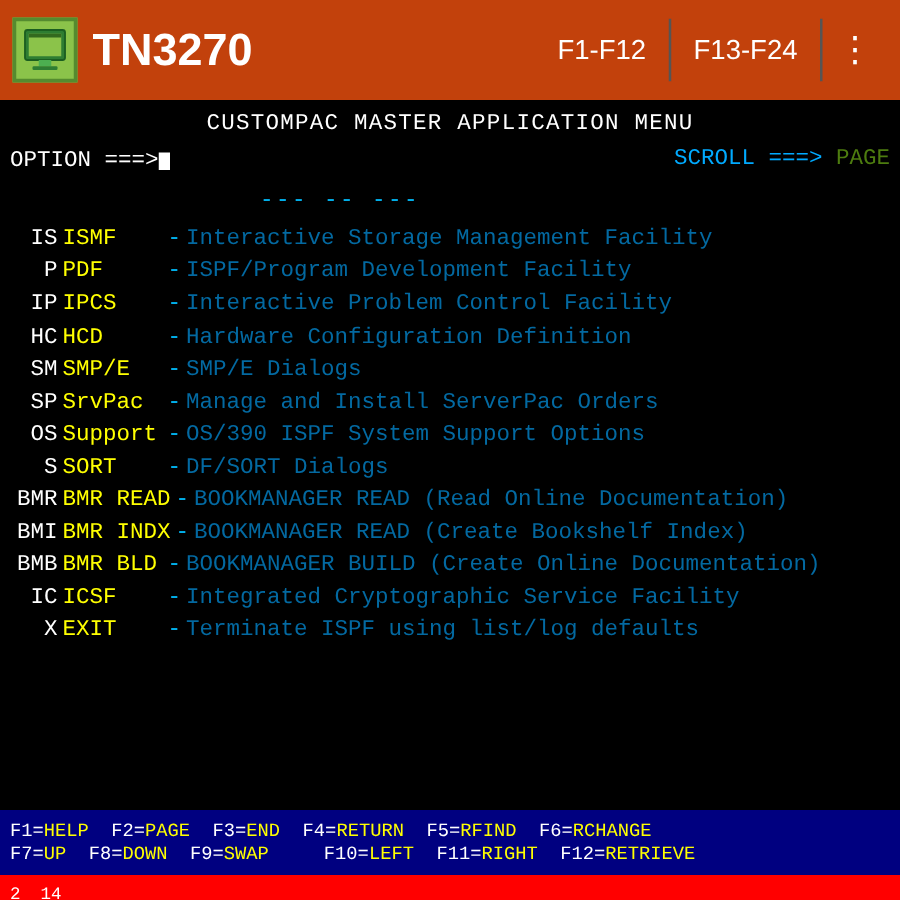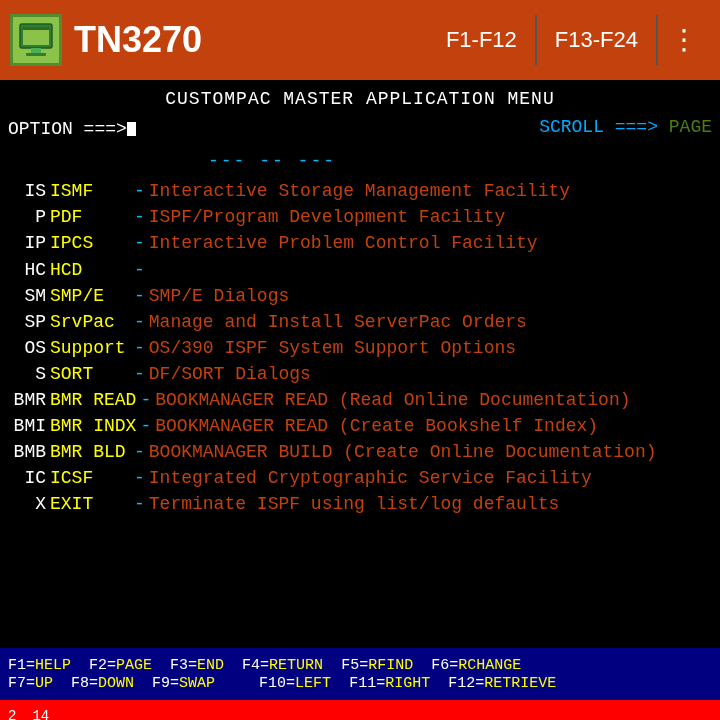--- a/index.html
+++ b/index.html
@@ -131,21 +131,21 @@
       min-width: 38px;
       text-align: right;
       margin-right: 4px;
     }
     .col-cmd {
       color: #ff0;
       min-width: 80px;
       margin-right: 4px;
     }
     .col-desc {
-      color: #c2410c;
+      color: #0369a1;
     }
     .col-dash {
       color: #00bfff;
       margin-right: 4px;
     }
 
     .dashes-line {
       color: #00bfff;
       letter-spacing: 2px;
       margin: 4px 0;
@@ -235,20 +235,21 @@
         <div class="menu-row">
           <span class="col-opt">IP</span>
           <span class="col-cmd">IPCS</span>
           <span class="col-dash">-</span>
           <span class="col-desc">Interactive Problem Control Facility</span>
         </div>
         <div class="menu-row">
           <span class="col-opt">HC</span>
           <span class="col-cmd">HCD</span>
           <span class="col-dash">-</span>
+          <span class="col-desc">Hardware Configuration Definition</span>
         </div>
         <div class="menu-row">
           <span class="col-opt">SM</span>
           <span class="col-cmd">SMP/E</span>
           <span class="col-dash">-</span>
           <span class="col-desc">SMP/E Dialogs</span>
         </div>
         <div class="menu-row">
           <span class="col-opt">SP</span>
           <span class="col-cmd">SrvPac</span>

